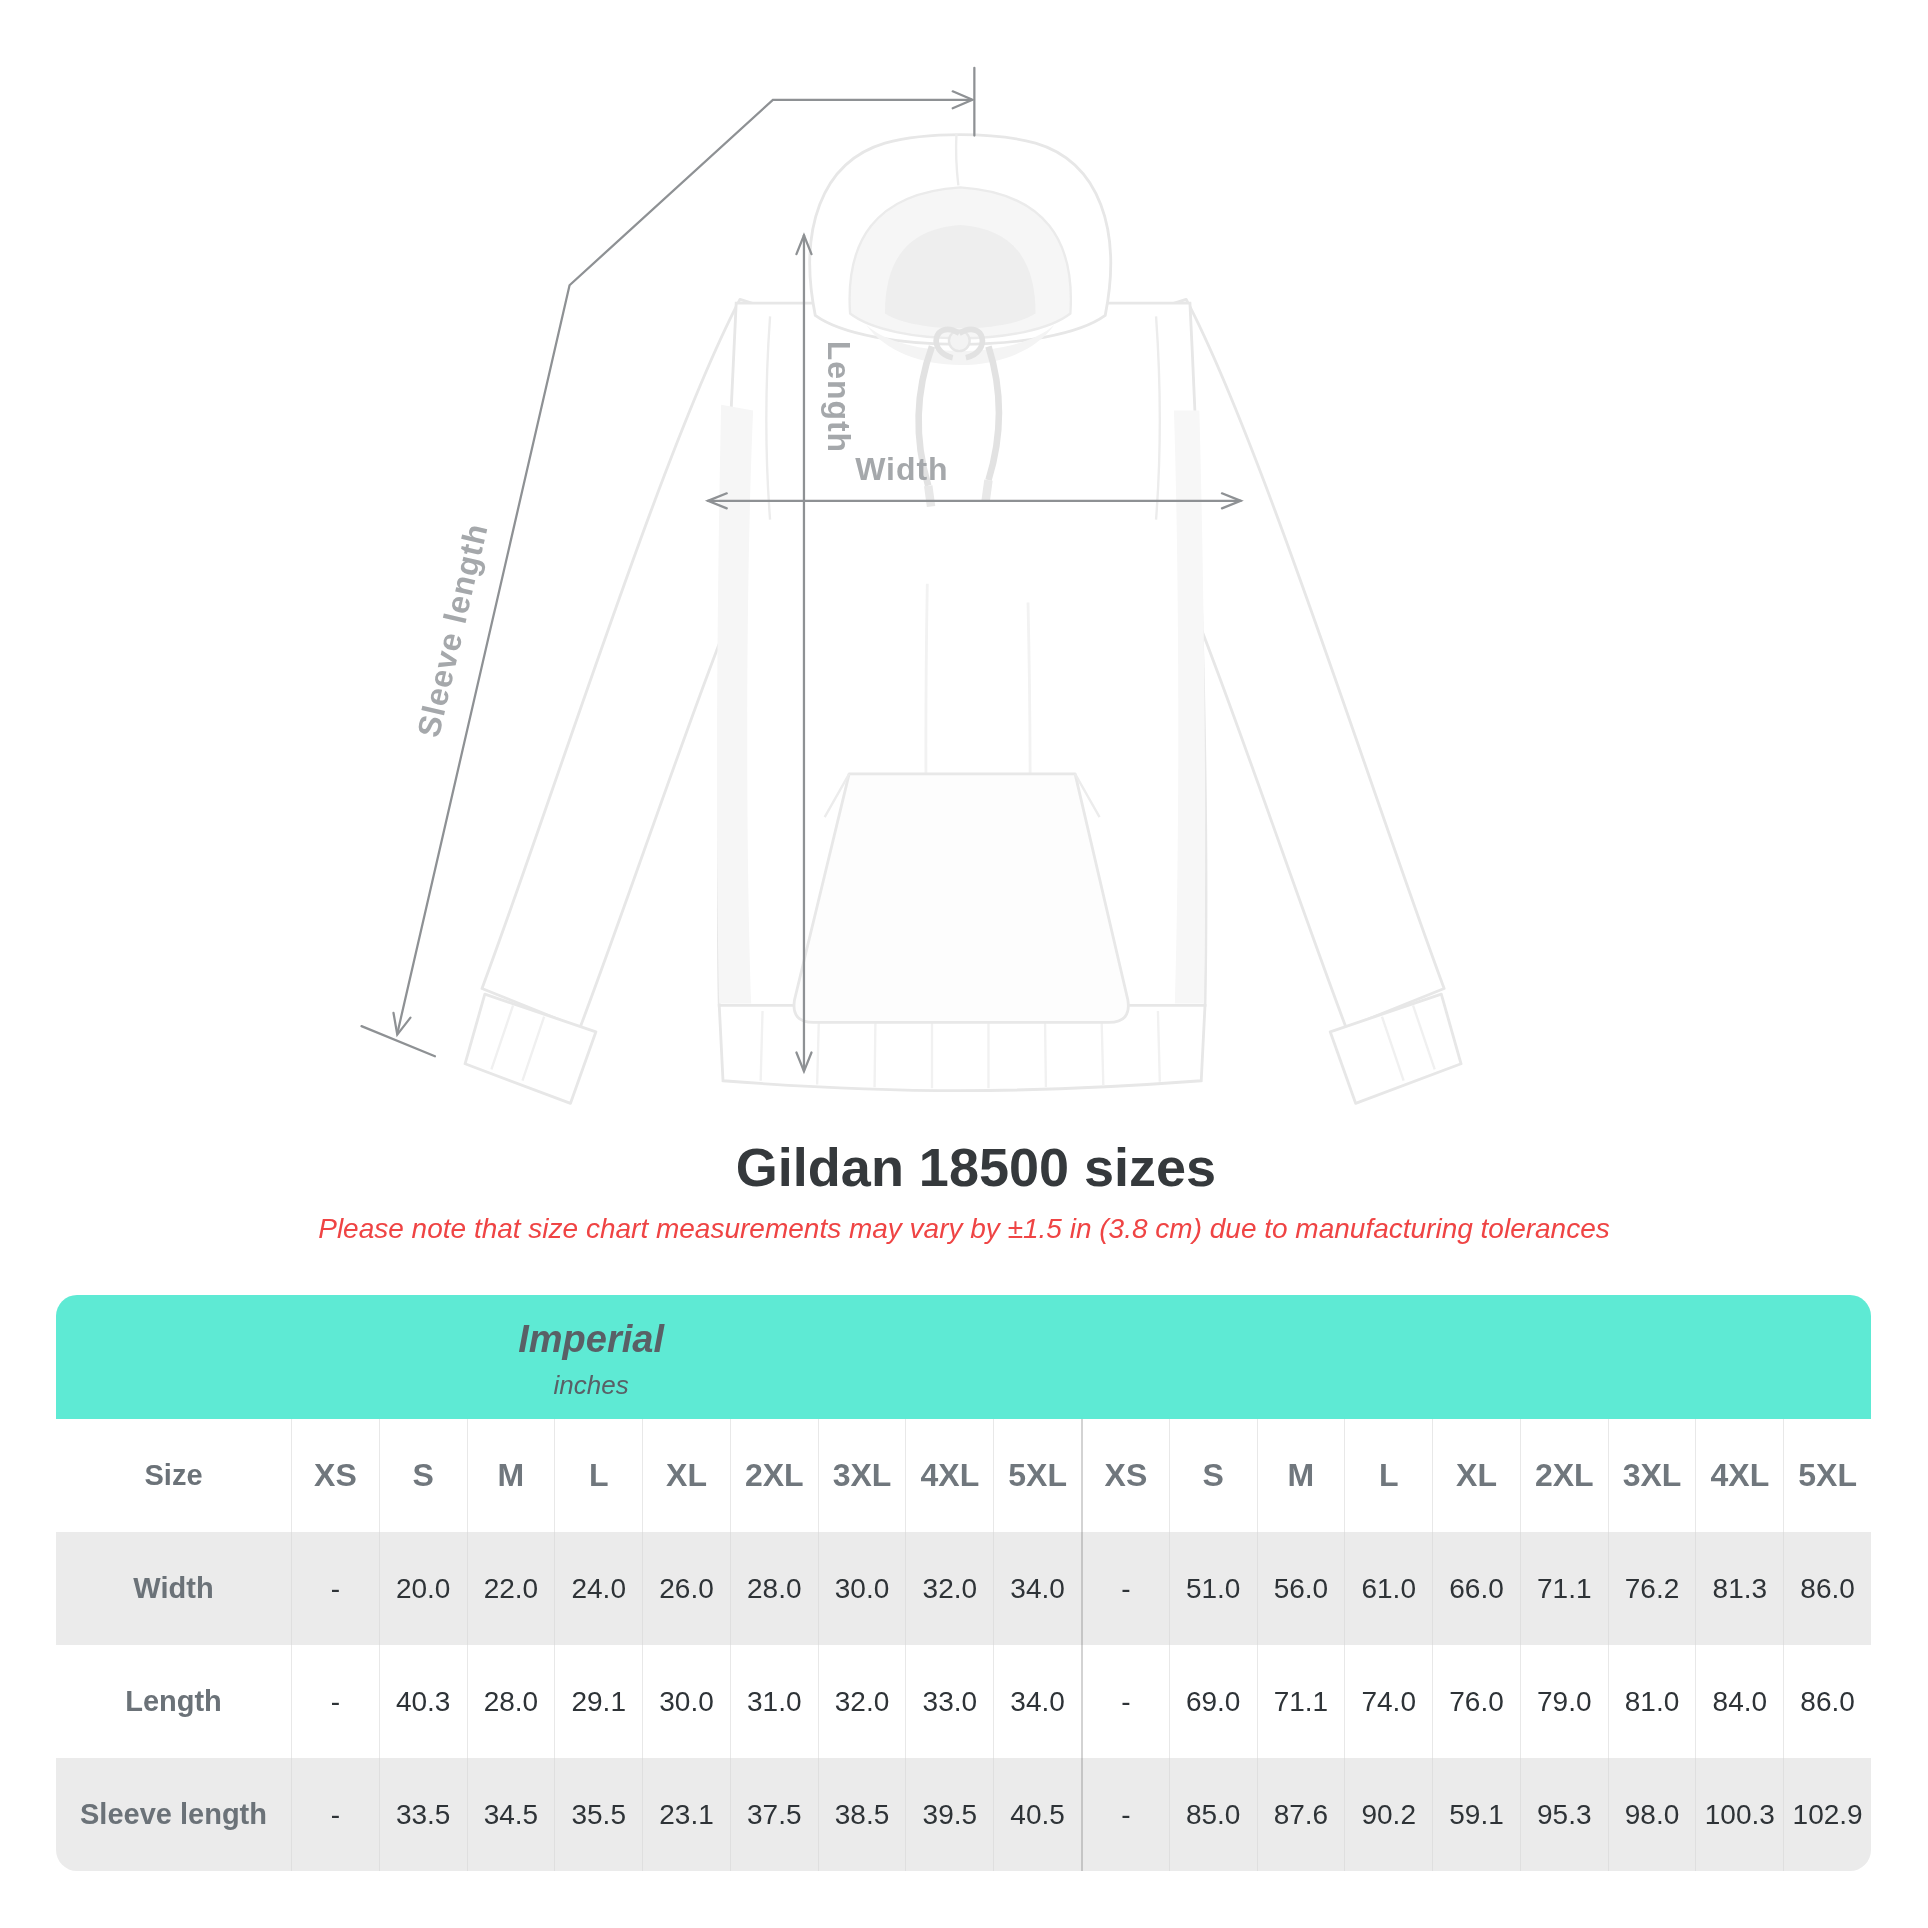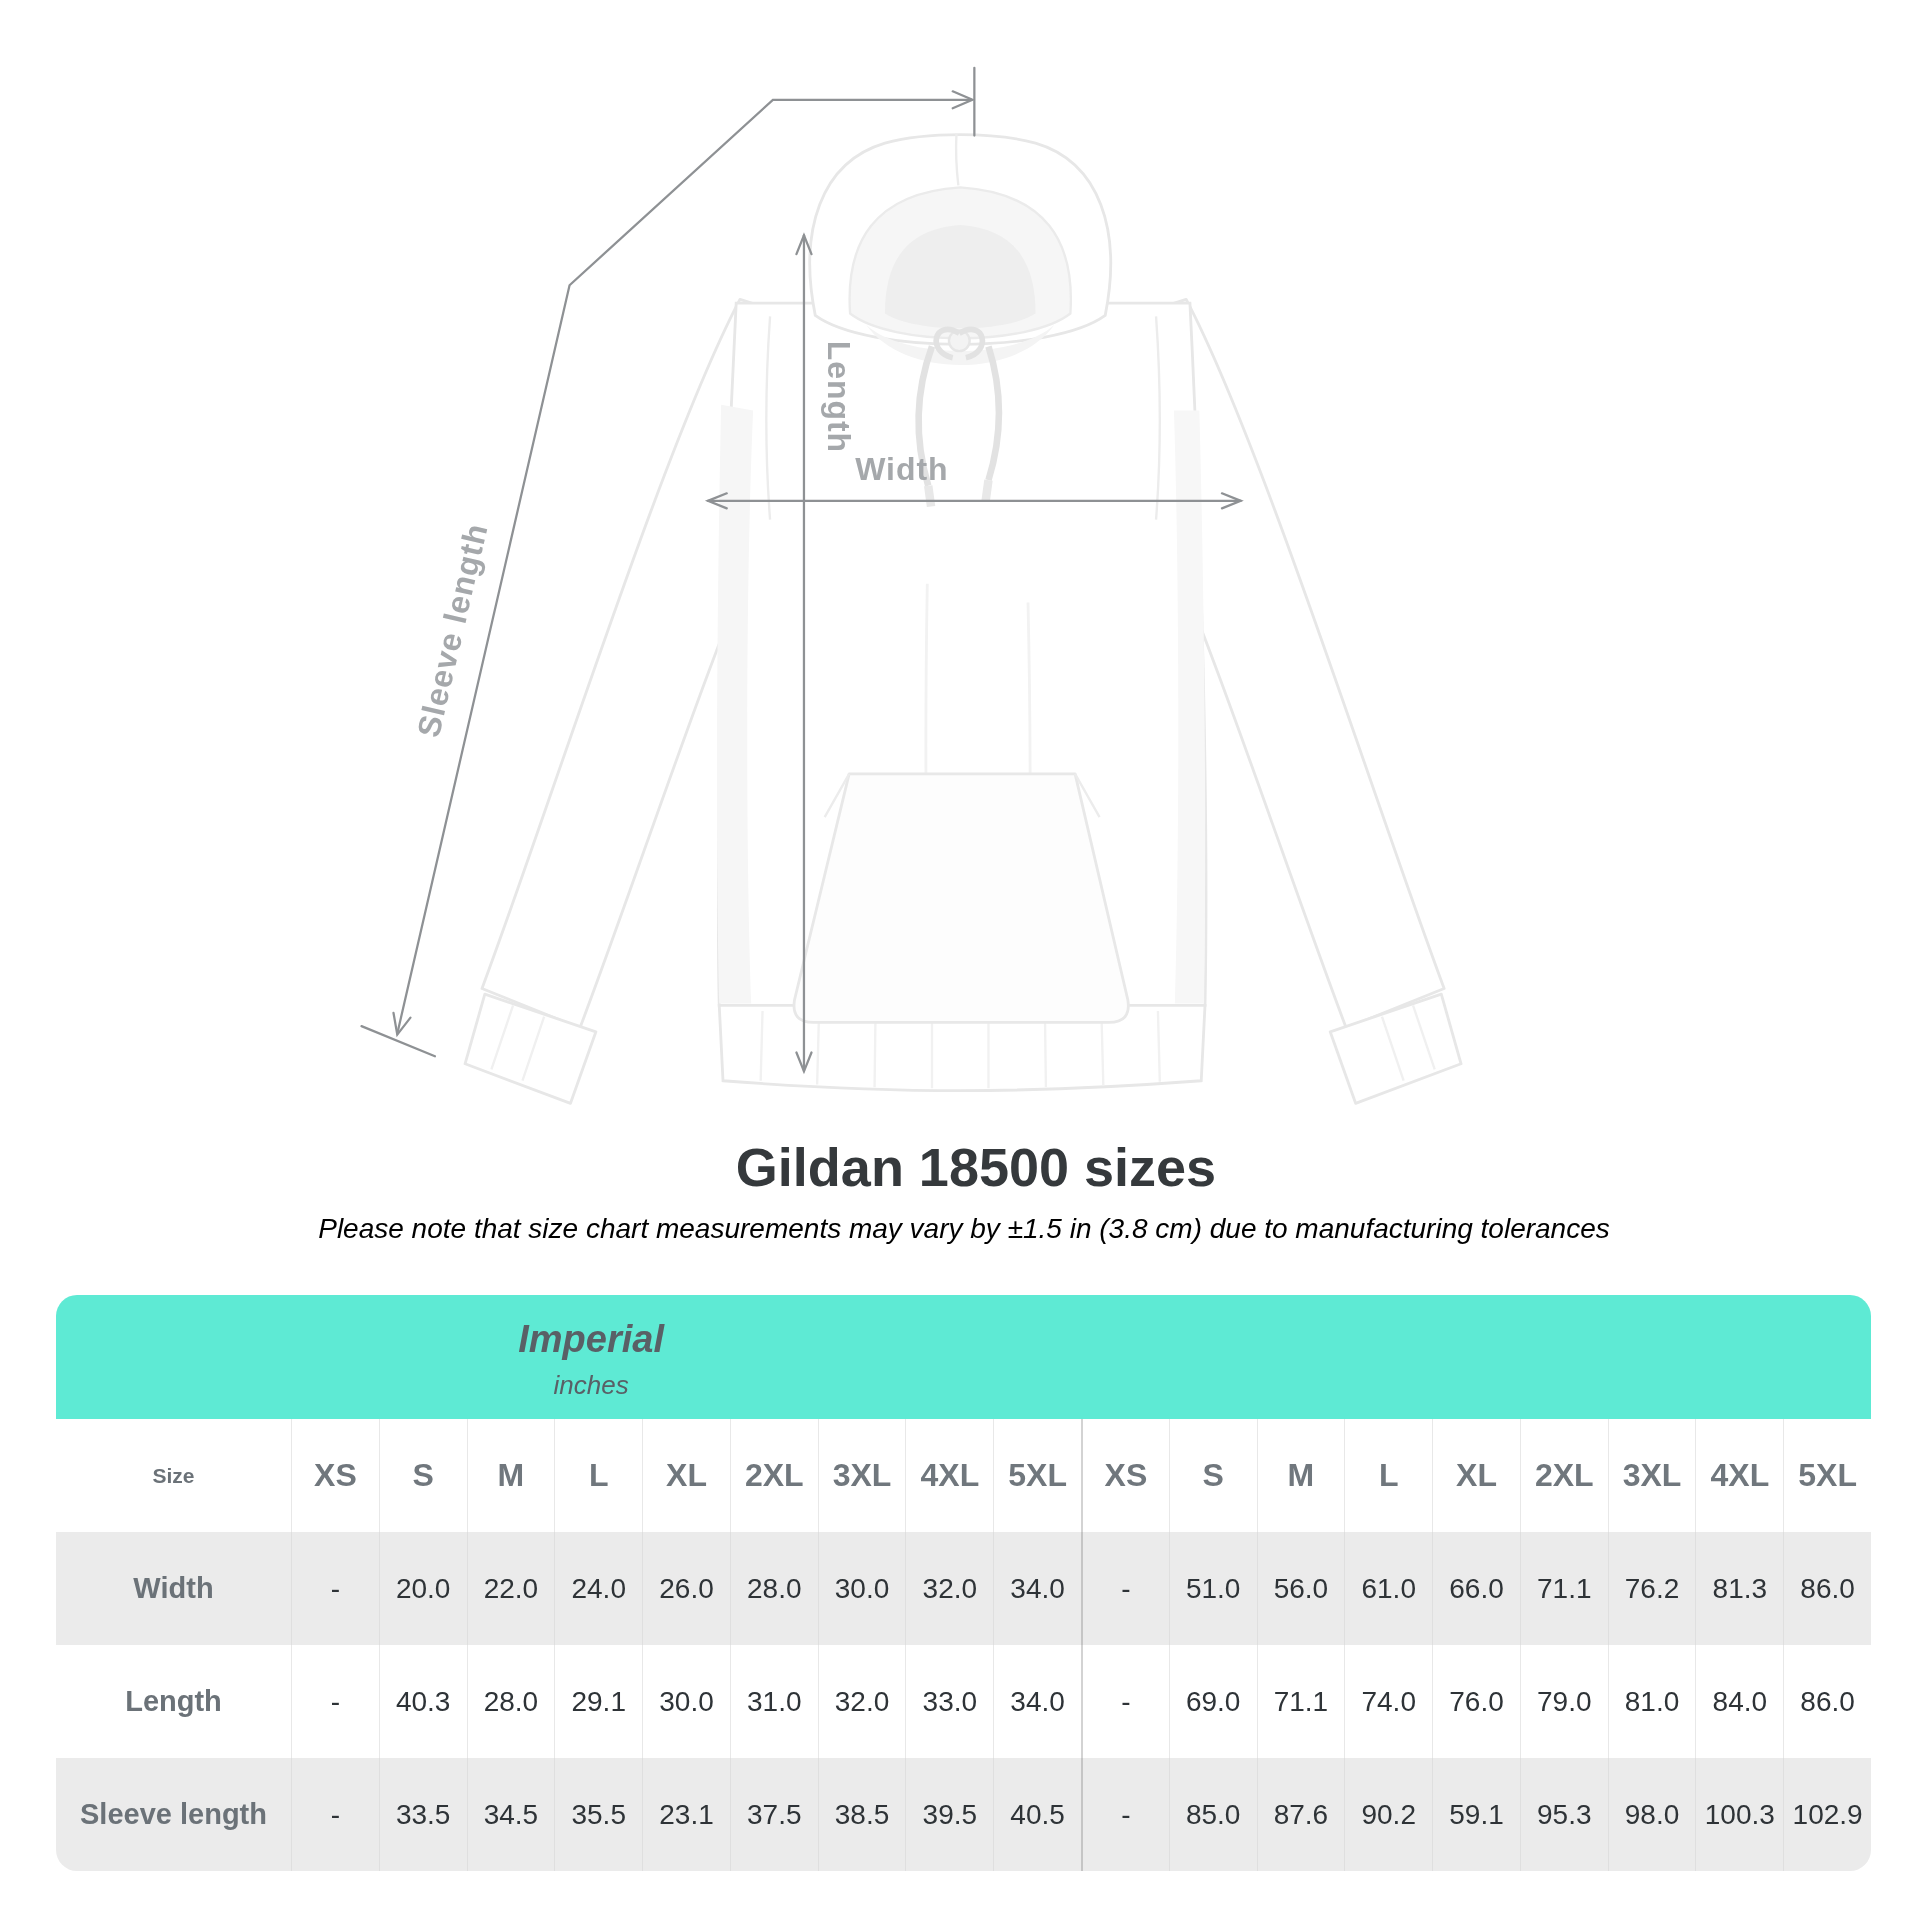--- a/index.html
+++ b/index.html
@@ -15,21 +15,21 @@
   #diagram { position:absolute; left:0; top:0; width:1928px; height:1125px; }
 
   
   #title {
     position:absolute; top:1136px; left:12px; width:1928px;
     text-align:center; font-size:54px; font-weight:bold;
     color:#35393c; letter-spacing:0;
   }
   #subtitle {
     position:absolute; top:1213px; left:0; width:1928px;
-    text-align:center; font-size:28px; font-style:italic; color:#000000;
+    text-align:center; font-size:28px; font-style:italic; color:#ef4444;
   }
 
   
   #size-table {
     position:absolute; left:56px; top:1295px; width:1815px; height:576px;
     border-radius:21px; overflow:hidden; background:#ffffff;
   }
   .band { height:124px; background:#5eead4; display:flex; }
   .band-half { display:flex; flex-direction:column; align-items:center; justify-content:center; gap:9.4px; padding-top:5.6px; }
   .band-imperial { flex:0 0 1025px; transform:translateX(22.6px); }
@@ -41,21 +41,21 @@
     display:grid; grid-template-columns:235px repeat(18, 1fr);
     height:113px; width:100%;
   }
   .r-white { background:#ffffff; }
   .r-gray  { background:#ebebeb; }
   .cell { display:flex; align-items:center; justify-content:center; }
   .grid-row > .cell + .cell { border-left:0.9px solid rgba(110,110,110,0.16); }
   .r-gray  > .cell + .cell  { border-left-color:rgba(110,110,110,0.09); }
   .grid-row > .cell:nth-child(11) { border-left:2.8px solid rgba(110,110,110,0.30); }
 
-  .size-head { font-size:21px; font-weight:bold; color:#6b7278; }
+  .size-head { font-size:29px; font-weight:bold; color:#6b7278; }
   .size-cell { font-size:32px; font-weight:bold; color:#70777d; }
   .row-label { font-size:29px; font-weight:bold; color:#6b7278; }
   .value-cell{ font-size:28px; color:#2e3337; }
 
   
   .measure-label { font-family:"Liberation Sans", sans-serif; font-size:34px; font-weight:bold; fill:#a5a8ab; letter-spacing:1px; }
 </style>
 </head>
 <body>
 

